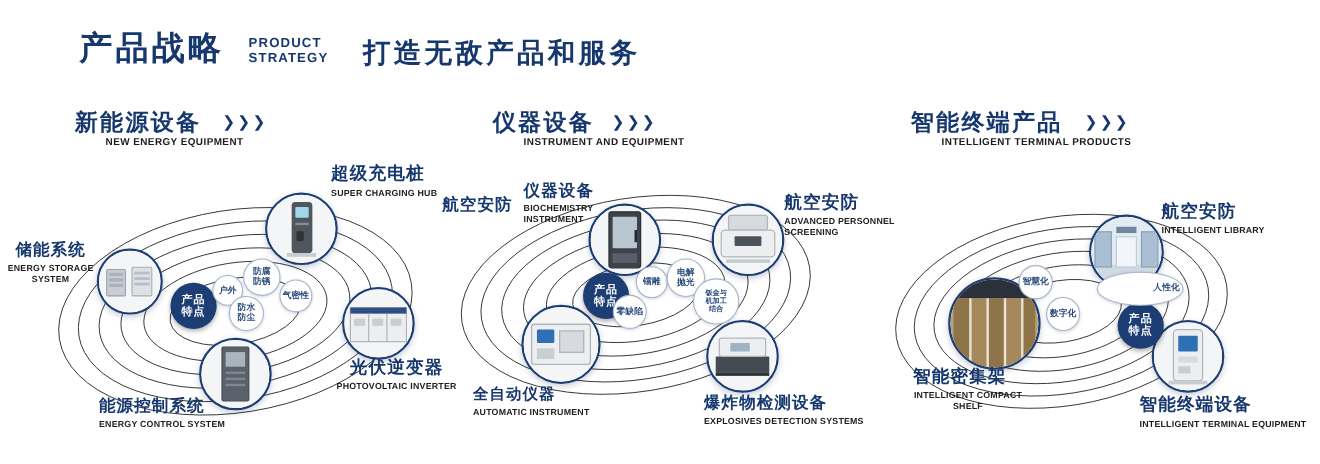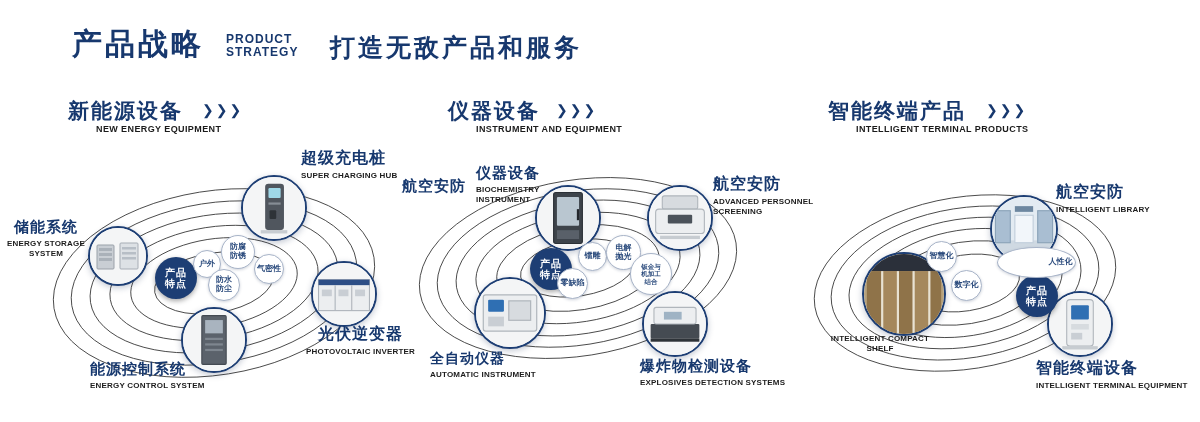--- a/index.html
+++ b/index.html
@@ -303,20 +303,21 @@
       <rect x="24" y="12" width="10" height="44" fill="#8f7349"></rect>
       <rect x="35" y="12" width="10" height="44" fill="#a5885c"></rect>
       <rect x="46" y="12" width="8" height="44" fill="#8f7349"></rect>
       <rect x="12" y="12" width="1.5" height="44" fill="#e8e2d2"></rect>
       <rect x="23" y="12" width="1.5" height="44" fill="#e8e2d2"></rect>
       <rect x="34" y="12" width="1.5" height="44" fill="#e8e2d2"></rect>
       <rect x="45" y="12" width="1.5" height="44" fill="#e8e2d2"></rect>
     </svg>
   </div>
   <div class="abs" style="left:830px;top:332px;">
+    <div class="node-label-cn" style="font-size:16px;">智能密集架</div>
     <div class="node-label-en align-right" style="width:100px;">
       <span class="en-line">INTELLIGENT COMPACT</span>
       <span class="en-line">SHELF</span>
     </div>
   </div>
 
   <div class="abs node" style="left:1047px;top:291px;width:62px;height:62px;">
     <svg viewBox="0 0 56 56">
       <rect width="56" height="56" fill="#f4f5f6"></rect>
       <rect x="16" y="6" width="24" height="42" rx="3" fill="#eceef0" stroke="#b0b6bc"></rect>

